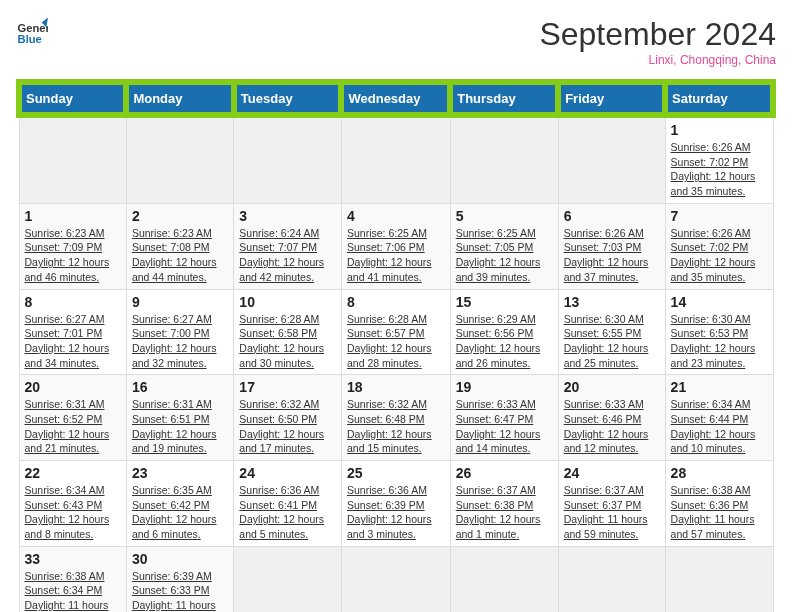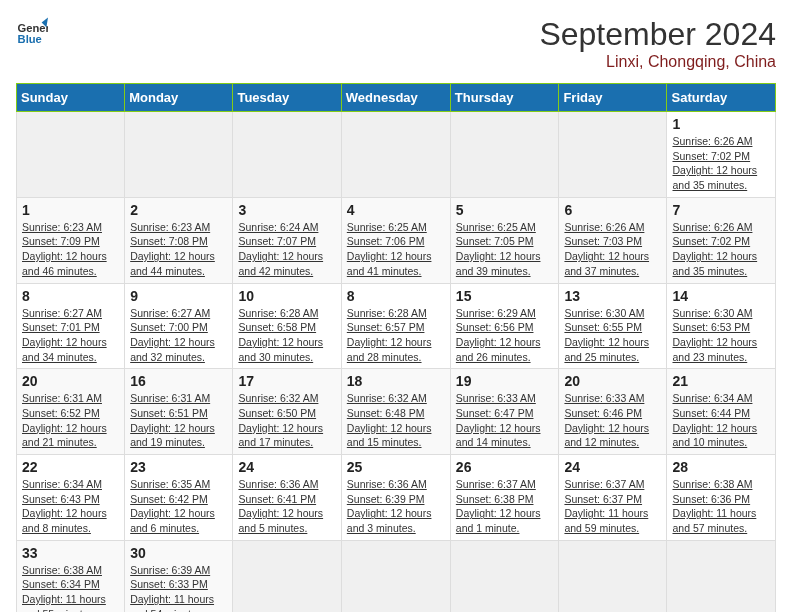--- a/index.html
+++ b/index.html
@@ -27,36 +27,36 @@
     }
     .title-area {
       text-align: right;
     }
     .month-title {
       font-size: 32px;
       font-weight: normal;
       color: #333;
     }
     .location {
-      font-size: 16px;
-      color: #7f1d1d;
+      font-size: 12px;
+      color: #ec4899;
     }
     .calendar {
       width: 100%;
       border-collapse: collapse;
       font-size: 11px;
     }
     .calendar th {
       background-color: #1a6faf;
       color: #fff;
       padding: 6px 4px;
       text-align: left;
       font-size: 13px;
       font-weight: bold;
-      border: 1px solid #84cc16;
+      border: 6px solid #84cc16;
     }
     .calendar td {
       vertical-align: top;
       padding: 4px 5px;
       border: 1px solid #ddd;
       width: 110px;
       min-height: 80px;
       background: #fff;
     }
     .calendar tr:nth-child(even) td {

